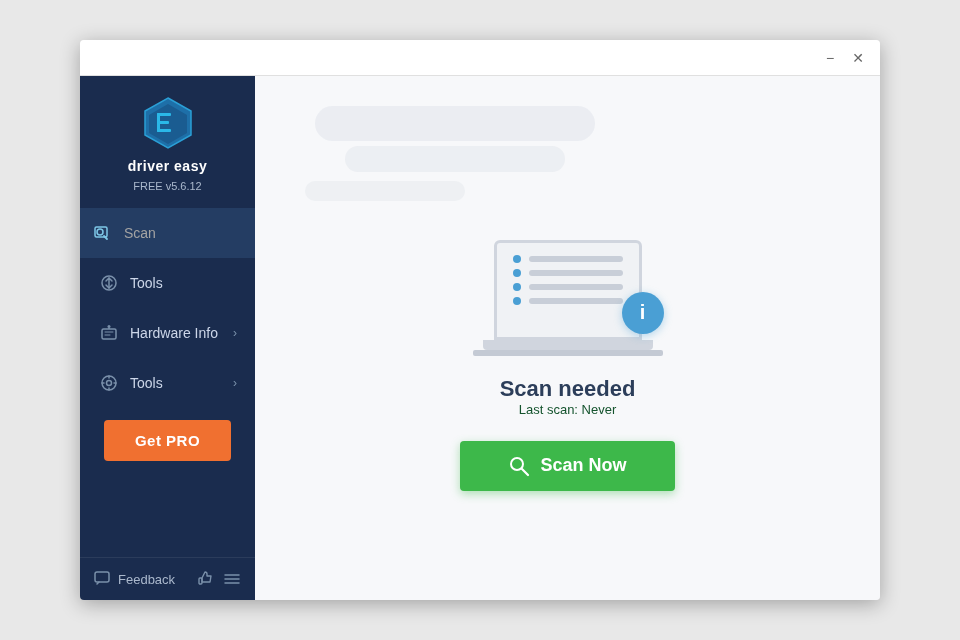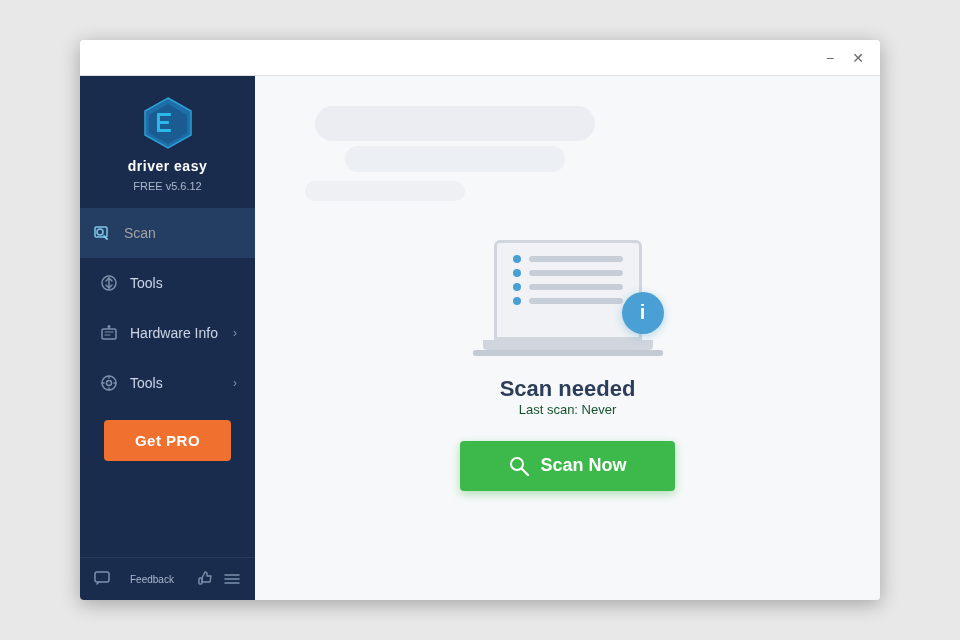--- a/index.html
+++ b/index.html
@@ -129,23 +129,23 @@
       display: flex;
       align-items: center;
       justify-content: space-between;
       padding: 12px 14px;
       border-top: 1px solid rgba(255,255,255,0.08);
     }
     .footer-feedback {
       display: flex;
       align-items: center;
       color: #aab8cc;
-      font-size: 10px;
-      cursor: pointer;
-      gap: 18px;
+      font-size: 13px;
+      cursor: pointer;
+      gap: 6px;
     }
     .footer-icons {
       display: flex;
       gap: 8px;
       color: #aab8cc;
     }
     .footer-icon {
       cursor: pointer;
       font-size: 16px;
     }

